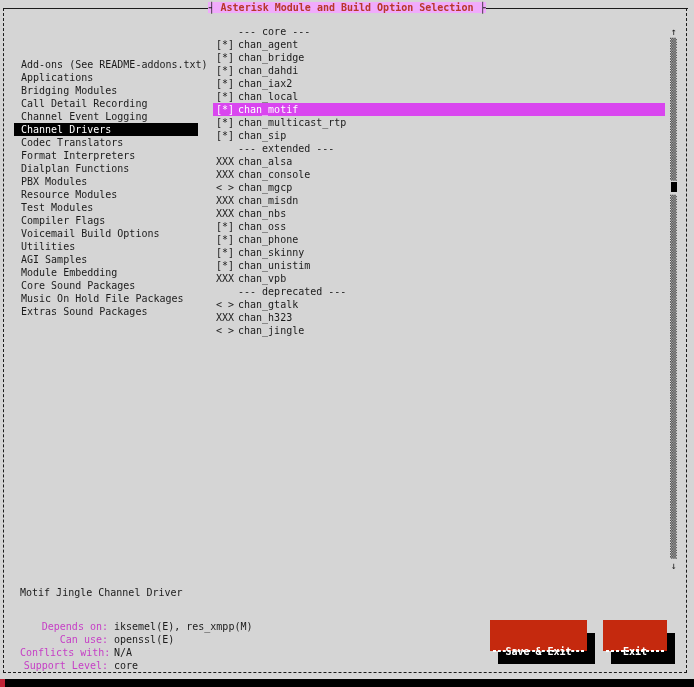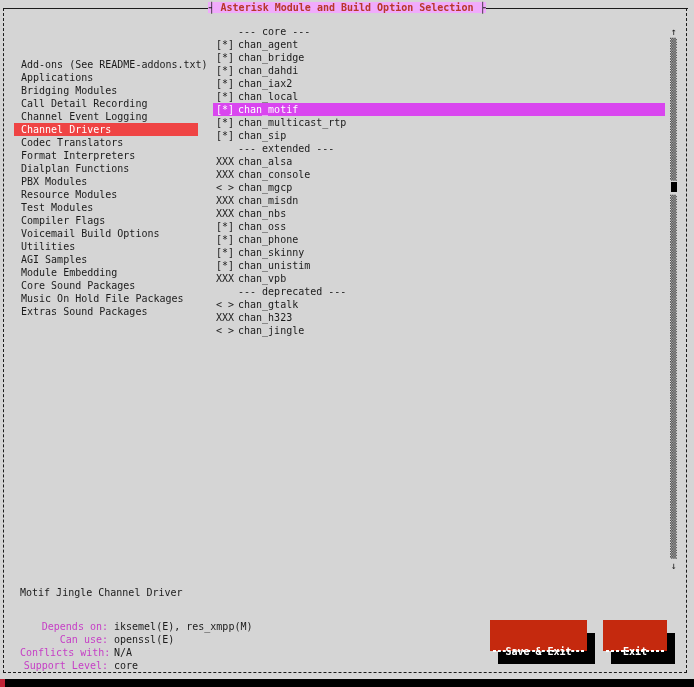--- a/index.html
+++ b/index.html
@@ -19,21 +19,21 @@
   .bottom-line{top:672px;left:3px;width:684px;height:0;border-top:1px dashed #1a1a1a;}
 
   .title-wrap{top:1px;left:0;width:694px;text-align:center;z-index:5;}
   .title-wrap .tchunk{background:#f0abfc;padding:0 1px;font-weight:bold;}
   .title-red{color:#b7372a;}
   .title-brk{color:#1a1a1a;}
 
   
   .cat-list{left:14px;top:25px;width:190px;margin-top:33px;}
   .cat-row{height:13px;padding-left:7px;white-space:pre;}
-  .cat-row.selected{background:#ef4444;color:#ffffff;width:177px;}
+  .cat-row.selected{background:#000000;color:#ffffff;width:177px;}
 
   
   .mod-list{left:213px;top:25px;width:452px;}
   .mod-row{height:13px;padding-left:3px;white-space:pre;}
   .mod-row .marker{display:inline-block;width:20px;}
   .mod-row .mname{margin-left:2px;}
   .mod-row.selected{background:#d946ef;color:#ffffff;}
   .mod-header{height:13px;padding-left:25px;white-space:pre;}
 
   

